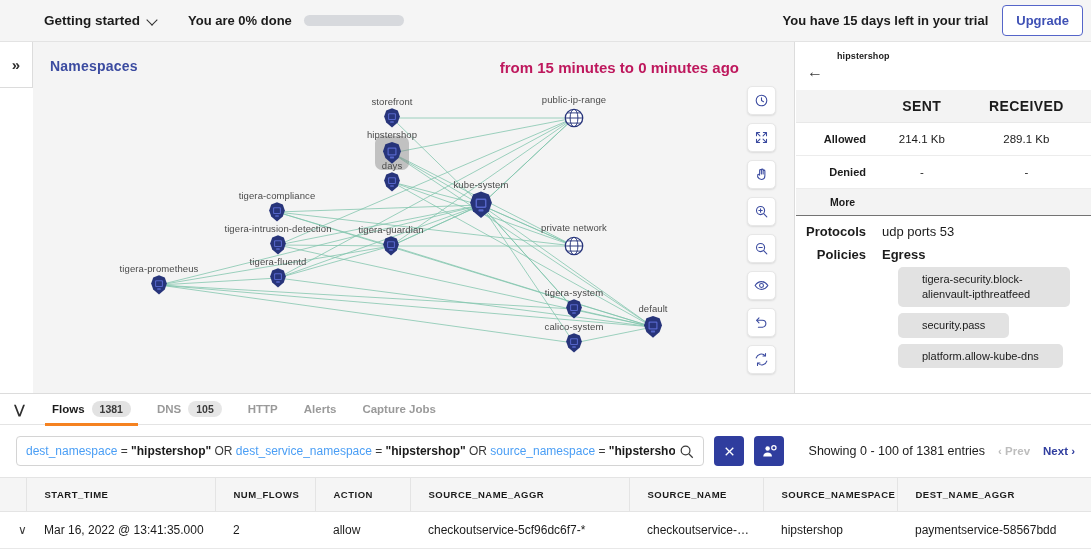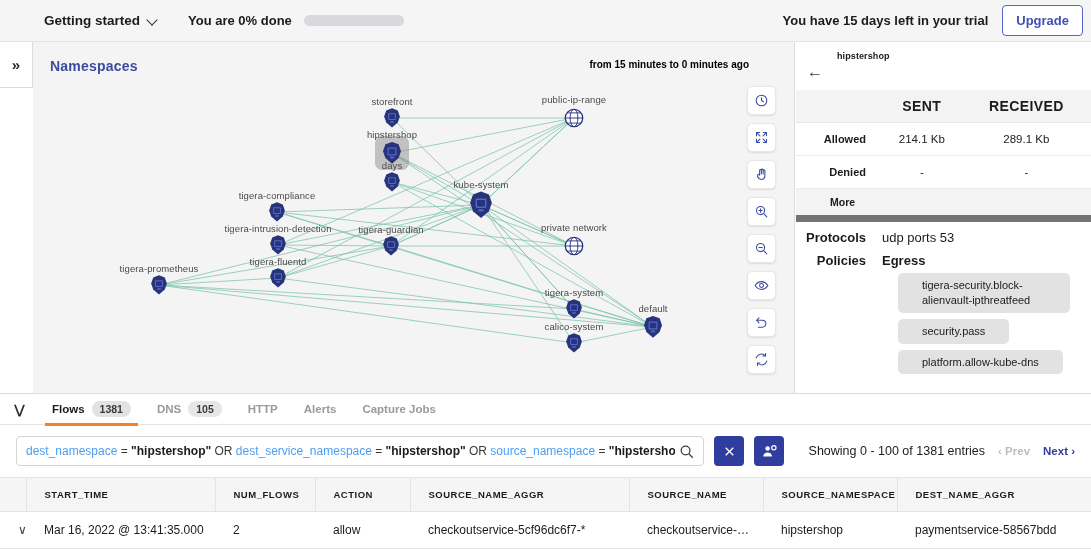--- a/index.html
+++ b/index.html
@@ -70,22 +70,22 @@
     background: #f4f4f4;
     border-right: 1px solid #dcdcdc;
     overflow: hidden;
   }
   .graph-title {
     position: absolute; left: 17px; top: 16px;
     font-size: 14px; font-weight: 700; color: #3b4ba0;
     letter-spacing: .2px;
   }
   .graph-time {
-    position: absolute; right: 45px; top: 17px;
-    font-size: 10px; font-weight: 700; color: #000000; white-space: nowrap;
+    position: absolute; right: 55px; top: 17px;
+    font-size: 15px; font-weight: 700; color: #be185d; white-space: nowrap;
   }
   .gsvg { position: absolute; left: 0; top: 0; width: 762px; height: 351px; }
 
   .node-label {
     position: absolute; transform: translateX(-50%);
     font-size: 9.5px; color: #4a4a4a; white-space: nowrap;
     font-weight: 400; letter-spacing: .1px;
   }
   .node {
     position: absolute; transform: translate(-50%, -50%);
@@ -141,21 +141,21 @@
   .dt-table td {
     font-size: 11.5px; color: #1b1b1b; padding: 10px 0;
     border-bottom: 1px solid #ececec; text-align: center;
   }
   .dt-table td.lbl {
     font-weight: 700; font-size: 11px; text-align: right; padding-right: 16px;
     width: 86px;
   }
   .dt-more {
     background: #f3f3f3; font-size: 10.5px; font-weight: 700; color: #1b1b1b;
-    padding: 7px 0 7px 34px; border-bottom: 7px solid #737373;
+    padding: 7px 0 7px 34px; border-bottom: 1px solid #737373;
   }
   .kv { display: flex; padding: 8px 0 0 0; font-size: 13px; }
   .kv .k {
     width: 86px; text-align: right; padding-right: 16px;
     font-weight: 700; color: #1b1b1b; flex: none;
   }
   .kv .v { color: #1b1b1b; }
   .kv .v.bold { font-weight: 700; }
   .chips { margin: 5px 0 0 102px; }
   .chip {

